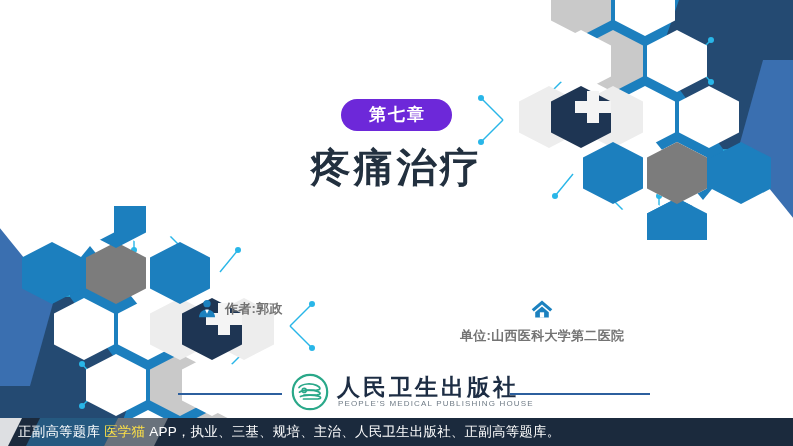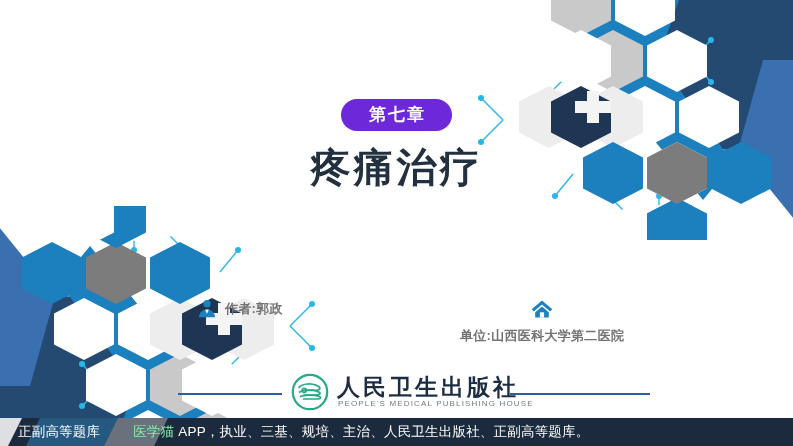--- a/index.html
+++ b/index.html
@@ -149,21 +149,21 @@
   }
   .promo-text {
     color: #ffffff;
     font-size: 13.5px;
     letter-spacing: 0.2px;
     white-space: nowrap;
     padding-left: 18px;
     position: relative;
     z-index: 2;
   }
-  .promo-brand { color: #86efac; margin-left: 29px; }
+  .promo-brand { color: #fde047; }
   .promo-shape {
     position: absolute;
     z-index: 1;
     pointer-events: none;
   }
 </style>
 </head>
 <body>
 
 <div id="slide">

